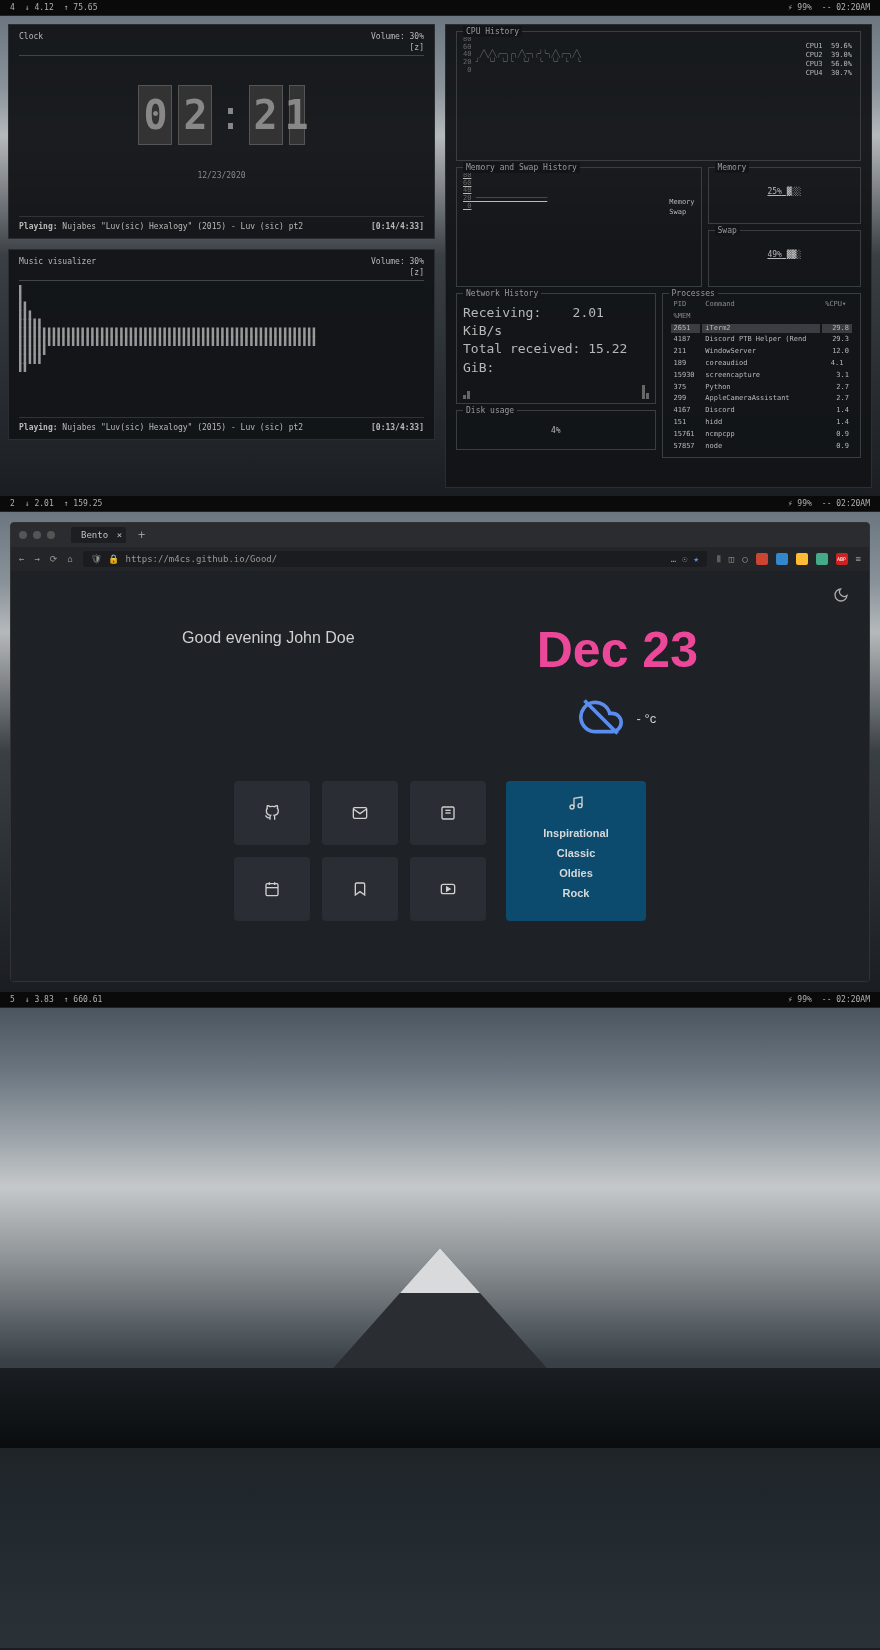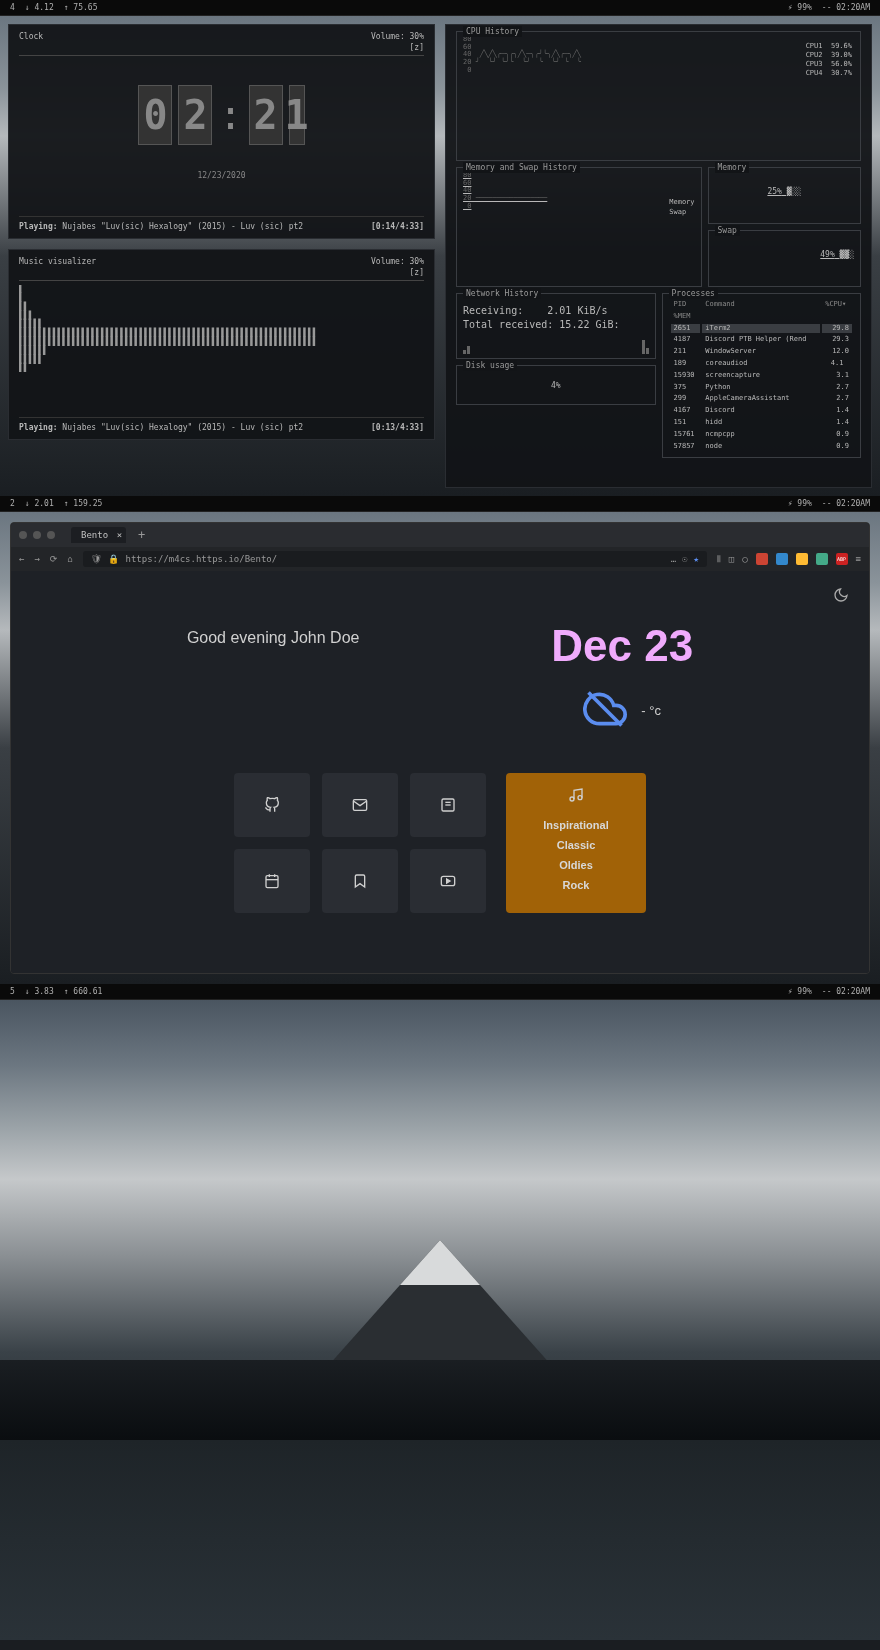--- a/index.html
+++ b/index.html
@@ -138,34 +138,34 @@
 .ext-icon { width: 12px; height: 12px; border-radius: 2px; }
 .bento-page {
   background: #1e2126;
   padding: 50px 80px 60px;
   position: relative;
 }
 .theme-toggle { position: absolute; top: 16px; right: 20px; color: #aaa; }
 .bento-top { display: flex; justify-content: space-around; align-items: flex-start; margin-bottom: 40px; }
 .bento-time { font-size: 64px; font-weight: 800; color: #e8e8ea; font-family: -apple-system, sans-serif; }
 .bento-greeting { font-size: 16px; color: #d0d0d0; font-family: -apple-system, sans-serif; margin-top: 8px; }
-.bento-date { font-size: 44px; font-weight: 800; color: #f0abfc; font-family: -apple-system, sans-serif; }
+.bento-date { font-size: 50px; font-weight: 800; color: #ec4899; font-family: -apple-system, sans-serif; }
 .bento-weather { display: flex; justify-content: center; align-items: center; gap: 14px; margin-top: 16px; }
 .bento-bottom { display: flex; gap: 20px; justify-content: center; }
 .tile-grid { display: grid; grid-template-columns: repeat(3, 76px); grid-auto-rows: 64px; gap: 12px; }
 .tile {
   background: #2a2d33;
   border-radius: 4px;
   display: flex;
   align-items: center;
   justify-content: center;
   color: #d0d0d0;
 }
 .list-card {
-  background: #a16207;
+  background: #0c4a6e;
   border-radius: 4px;
   width: 140px;
   padding: 14px 10px;
   text-align: center;
   font-family: -apple-system, sans-serif;
 }
 .list-card .card-icon { margin-bottom: 10px; color: #d0d0d0; }
 .list-card .item { font-size: 11px; color: #d8d8d8; font-weight: 600; padding: 4px 0; }
 
 .ws3 {
@@ -301,30 +301,30 @@
           <div>Swap</div>
         </div>
       </div>
       <div style="display:flex;flex-direction:column;gap:6px">
         <div class="mini-box" style="flex:1">
           <span class="mini-box-title">Memory</span>
           <div style="text-align:center;padding-top:14px"><span>25%</span> ▓░░</div>
         </div>
         <div class="mini-box" style="flex:1">
           <span class="mini-box-title">Swap</span>
-          <div style="text-align:right;padding-top:14px"><span>49%</span> ▓▓░</div>
+          <div style="text-align:center;padding-top:14px"><span>49%</span> ▓▓░</div>
         </div>
       </div>
     </div>
 
     <div class="right-grid" style="margin-top:6px">
       <div style="display:flex;flex-direction:column;gap:6px">
         <div class="mini-box">
           <span class="mini-box-title">Network History</span>
-          <div style="font-size:10px;padding-top:6px">
+          <div style="font-size:13px;padding-top:6px">
             <span>Receiving:</span>&nbsp;&nbsp;&nbsp;&nbsp;<span>2.01 KiB/s</span><br>
             <span>Total received:</span>&nbsp;<span>15.22 GiB:</span>
           </div>
           <div style="height:18px;display:flex;align-items:flex-end;gap:1px;margin-top:4px">
             <div style="width:3px;height:4px;background:#666"></div>
             <div style="width:3px;height:8px;background:#666"></div>
             <div style="flex:1"></div>
             <div style="width:3px;height:14px;background:#666"></div>
             <div style="width:3px;height:6px;background:#666"></div>
           </div>
@@ -439,21 +439,21 @@
     <div class="browser-toolbar">
       <div class="nav-icons">
         <span>←</span>
         <span>→</span>
         <span>⟳</span>
         <span>⌂</span>
       </div>
       <div class="url-bar">
         <span>🛡</span>
         <span>🔒</span>
-        <span>https://m4cs.https.io/Bento/</span>
+        <span>https://m4cs.github.io/Good/</span>
         <span style="flex:1"></span>
         <span>…</span>
         <span>☉</span>
         <span style="color:#5b8def">★</span>
       </div>
       <div class="toolbar-icons">
         <span style="color:#999">⫴</span>
         <span style="color:#999">◫</span>
         <span style="color:#999">◯</span>
         <div class="ext-icon" style="background:#c43"></div>

